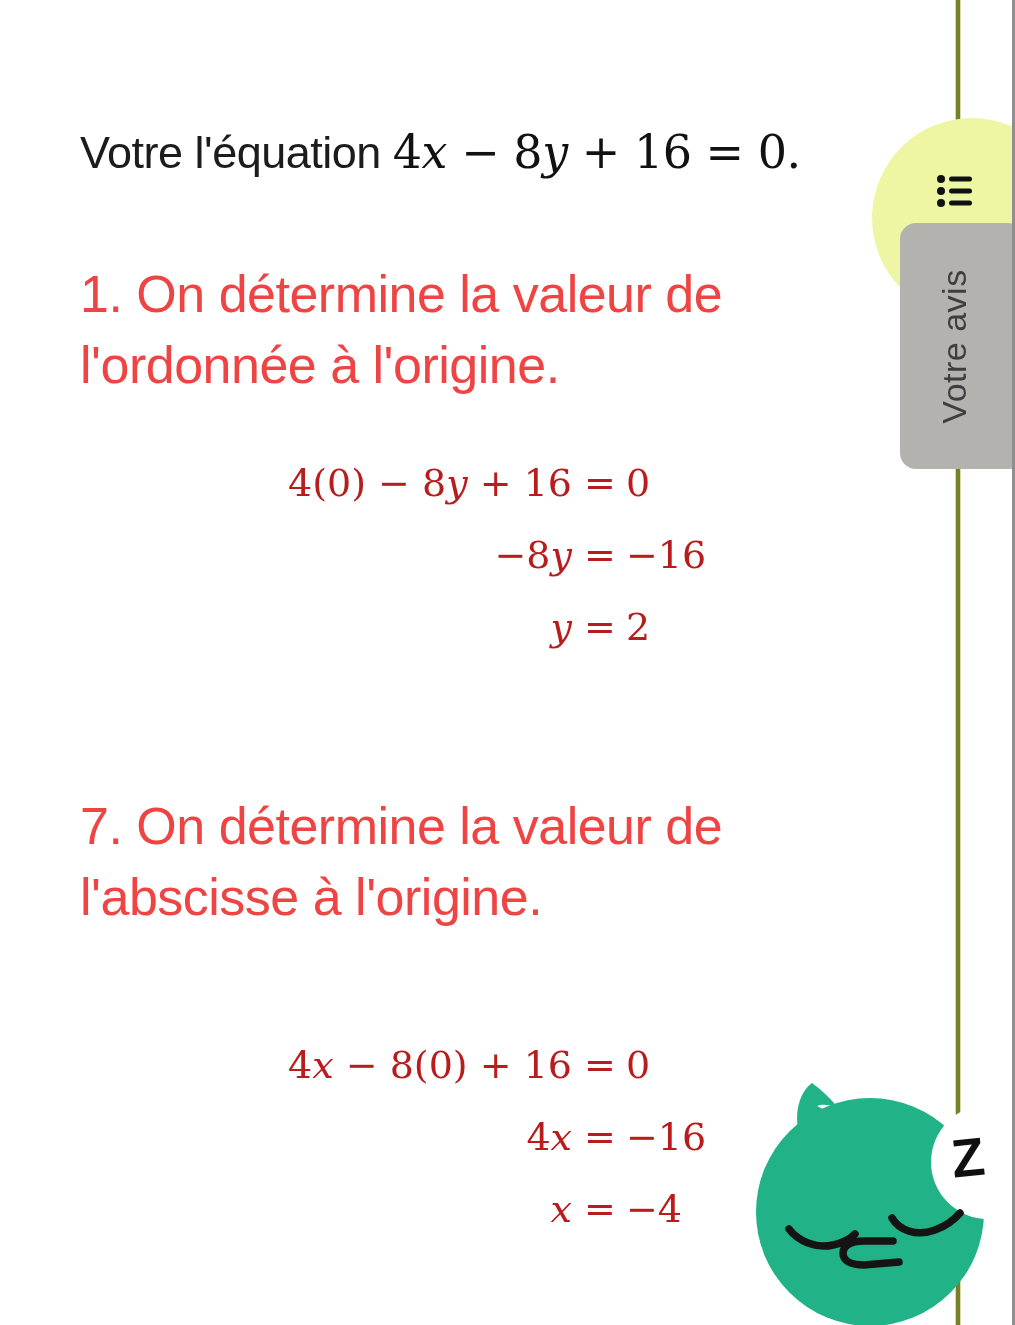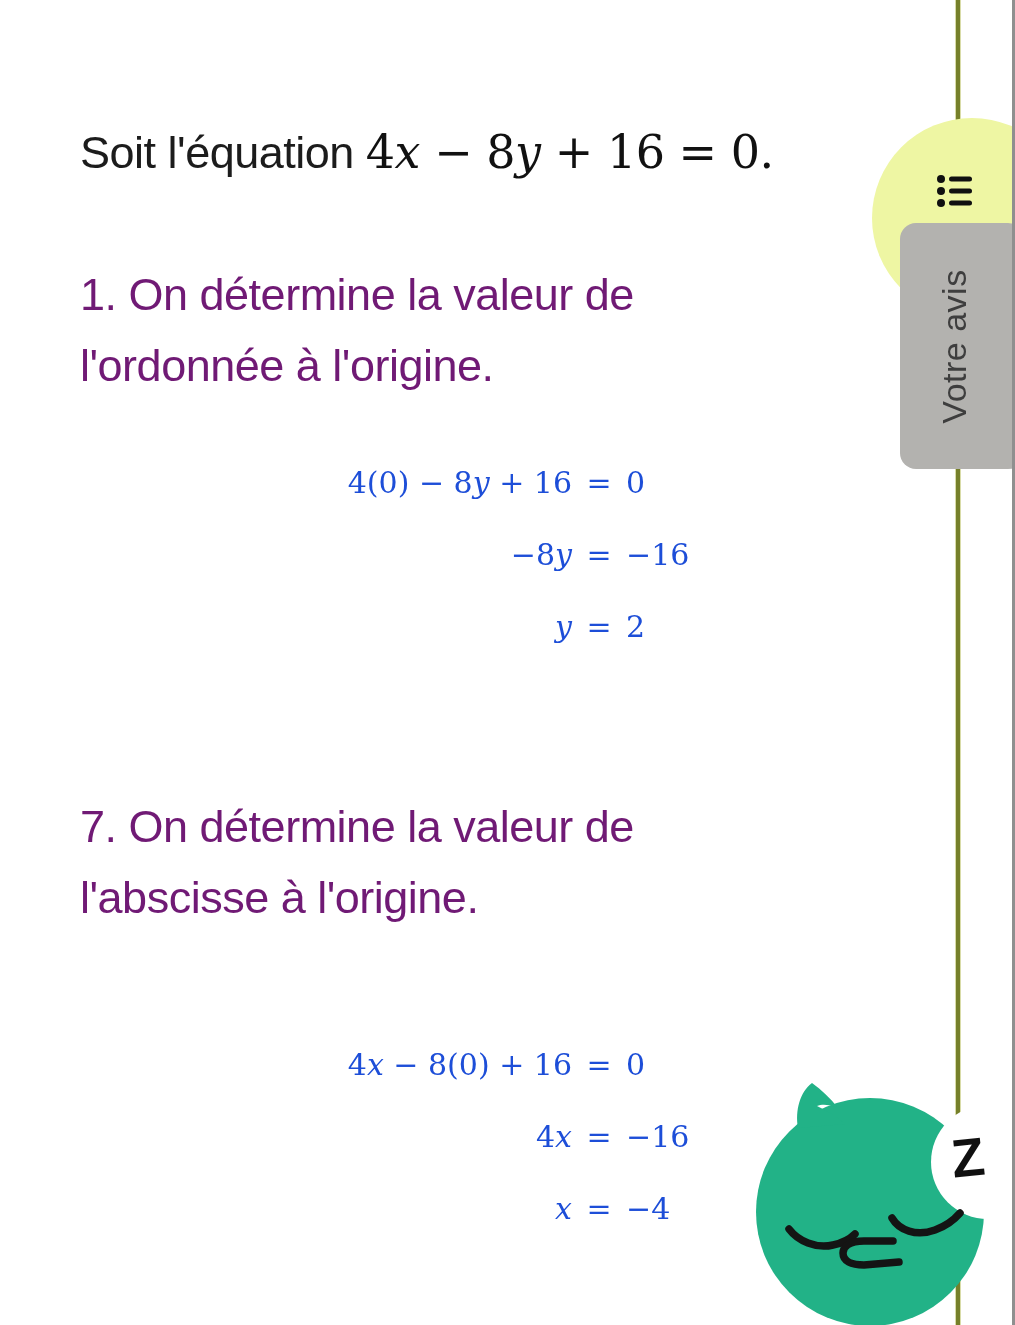--- a/index.html
+++ b/index.html
@@ -19,33 +19,33 @@
   }
   .math-inline{
     font-family:"DejaVu Serif", serif;
     font-size:46px;color:#111;text-align:right;
   }
   .math-inline i, .eq i{
     font-family:"DejaVu Serif", serif;font-style:italic;
   }
   .step-text{
     position:absolute;left:80px;
-    font-size:45px;line-height:71px;max-width:735px;
-    letter-spacing:-0.5px;color:#701a75;
+    font-size:52px;line-height:71px;max-width:735px;
+    letter-spacing:-0.5px;color:#ef4444;
   }
   .step-1{top:259px;}
   .step-2{top:791px;}
 
   
   .eq-block{
     position:absolute;left:80px;
     display:grid;grid-template-columns:492px 30px auto;
     column-gap:12px;
     font-family:"DejaVu Serif", serif;
-    font-size:30px;line-height:72px;color:#1d4ed8;
+    font-size:38px;line-height:72px;color:#b91c1c;
   }
   .eq-block-1{top:447px;}
   .eq-block-2{top:1029px;}
   .eq .lhs{text-align:right;}
   .eq .sign{text-align:center;}
   .eq .rhs{text-align:left;}
   .eq{display:contents;}
 
   
   .rail-line{
@@ -80,21 +80,21 @@
     position:absolute;right:0;top:0;width:3px;height:1325px;
     background:#8f8f8f;z-index:50;
   }
 </style>
 </head>
 <body>
 
 <div class="page">
 
   <div class="intro">
-    <span>Soit l'équation </span><span class="math-inline">4<i>x</i> − 8<i>y</i> + 16 = 0.</span>
+    <span>Votre l'équation </span><span class="math-inline">4<i>x</i> − 8<i>y</i> + 16 = 0.</span>
   </div>
 
   <div class="step-text step-1">1. On détermine la valeur de l'ordonnée à l'origine.</div>
 
   <div class="eq-block eq-block-1">
     <div class="eq">
       <span class="lhs">4(0) − 8<i>y</i> + 16</span>
       <span class="sign">=</span>
       <span class="rhs">0</span>
     </div>

